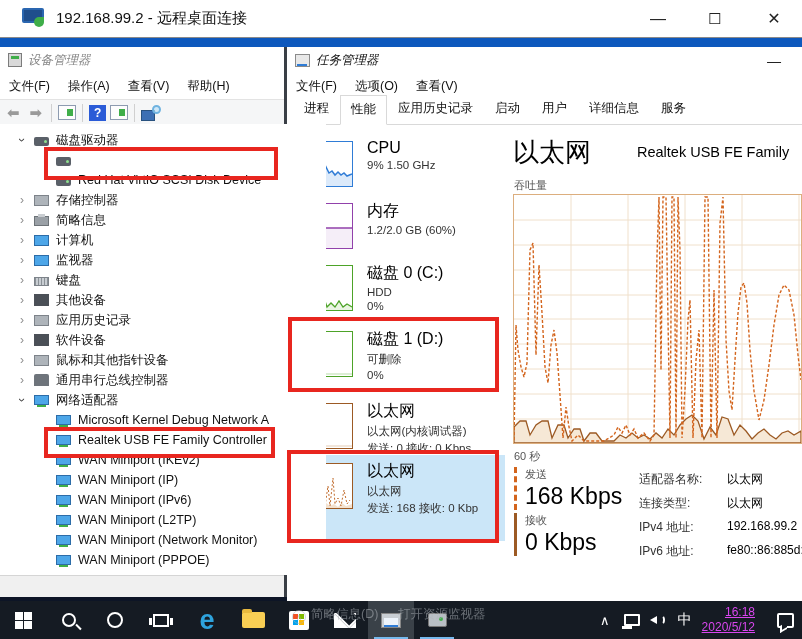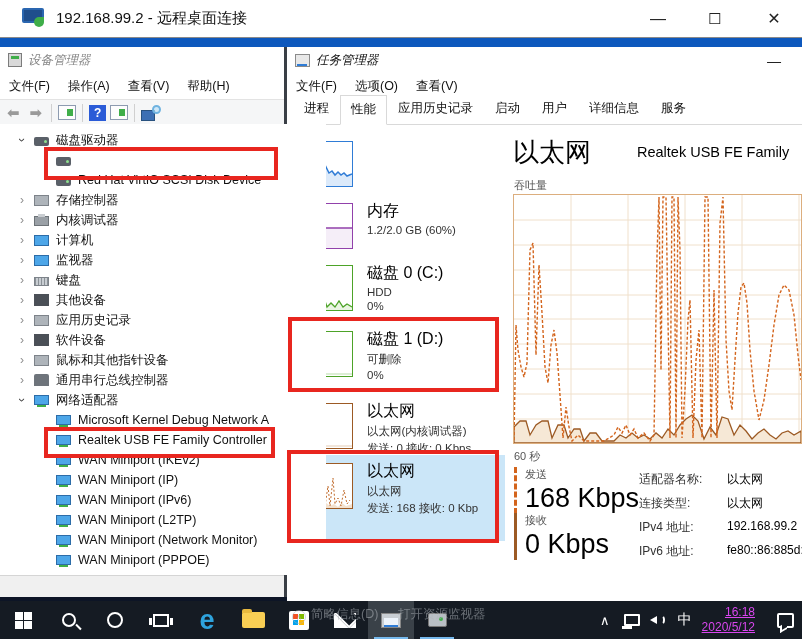--- a/index.html
+++ b/index.html
@@ -81,21 +81,21 @@
   .perf-line { font-size:11.5px; color:#333; margin-top:2px; }
 
   
   .det-head { position:absolute; left:226px; top:88px; font-size:26px; color:#000; }
   .det-adapter { position:absolute; left:350px; top:97px; font-size:14.5px; color:#000; white-space:nowrap; }
   .det-sub { position:absolute; left:227px; top:131px; font-size:11px; color:#555; }
   .det-graph { position:absolute; left:226px; top:147px; width:289px; height:250px; border:1px solid #dcae7e; background:#fff; }
   .det-sec { position:absolute; left:227px; top:402px; font-size:11px; color:#555; }
   .stat { position:absolute; left:227px; }
   .stat .lbl { font-size:11px; color:#555; }
-  .stat .val { font-size:27px; color:#000; margin-top:1px; }
+  .stat .val { font-size:23px; color:#000; margin-top:1px; }
   .stat.send { border-left:3px dashed #d3641c; padding-left:8px; }
   .stat.recv { border-left:3px solid #9c5a24; padding-left:8px; }
   .props { position:absolute; left:352px; top:424px; font-size:12px; color:#000; }
   .prow { display:flex; margin-bottom:7px; }
   .prow .pl { width:88px; color:#333; }
   .prow .pv { white-space:nowrap; }
 
   
   .redbox { border:4px solid #e8261f; z-index:60; pointer-events:none; }
 
@@ -194,21 +194,21 @@
         <span>Red Hat VirtIO SCSI Disk Device</span>
       </div>
     <div class="trow cat">
         <span class="chev">›</span>
         <span class="ti ti-gen"></span>
         <span>存储控制器</span>
       </div>
     <div class="trow cat">
         <span class="chev">›</span>
         <span class="ti ti-print"></span>
-        <span>内核调试器</span>
+        <span>简略信息</span>
       </div>
     <div class="trow cat">
         <span class="chev">›</span>
         <span class="ti ti-screen"></span>
         <span>计算机</span>
       </div>
     <div class="trow cat">
         <span class="chev">›</span>
         <span class="ti ti-screen"></span>
         <span>监视器</span>
@@ -305,20 +305,24 @@
     <span class="tab">服务</span>
   </div>
 
   <div class="perf-item" style="top:90px;">
     <div class="mini" style="border:1px solid #2f7cd6;">
       <svg width="56" height="44" viewBox="0 0 56 44">
           <path d="M0,30 3,13 5,24 7,9 9,22 11,26 13,19 15,30 18,23 21,32 24,26 27,31 30,25 33,31 36,29 39,33 42,30 45,33 48,31 51,34 56,32 56,44 0,44 Z" fill="#dceafa"></path>
           <polyline points="0,30 3,13 5,24 7,9 9,22 11,26 13,19 15,30 18,23 21,32 24,26 27,31 30,25 33,31 36,29 39,33 42,30 45,33 48,31 51,34 56,32" fill="none" stroke="#2f7cd6" stroke-width="1.5"></polyline>
         </svg>
     </div>
+    <div class="perf-txt">
+        <div class="perf-name">CPU</div>
+        <div class="perf-line">9% 1.50 GHz</div>
+      </div>
   </div>
   <div class="perf-item" style="top:152px;">
     <div class="mini" style="border:1px solid #9141ab;">
       <svg width="56" height="44" viewBox="0 0 56 44">
           <path d="M0,21 8,21 10,24 56,24 56,44 0,44 Z" fill="#f5eef8"></path>
           <polyline points="0,21 8,21 10,24 56,24" fill="none" stroke="#9141ab" stroke-width="1.3"></polyline>
         </svg>
     </div>
     <div class="perf-txt">
         <div class="perf-name">内存</div>

